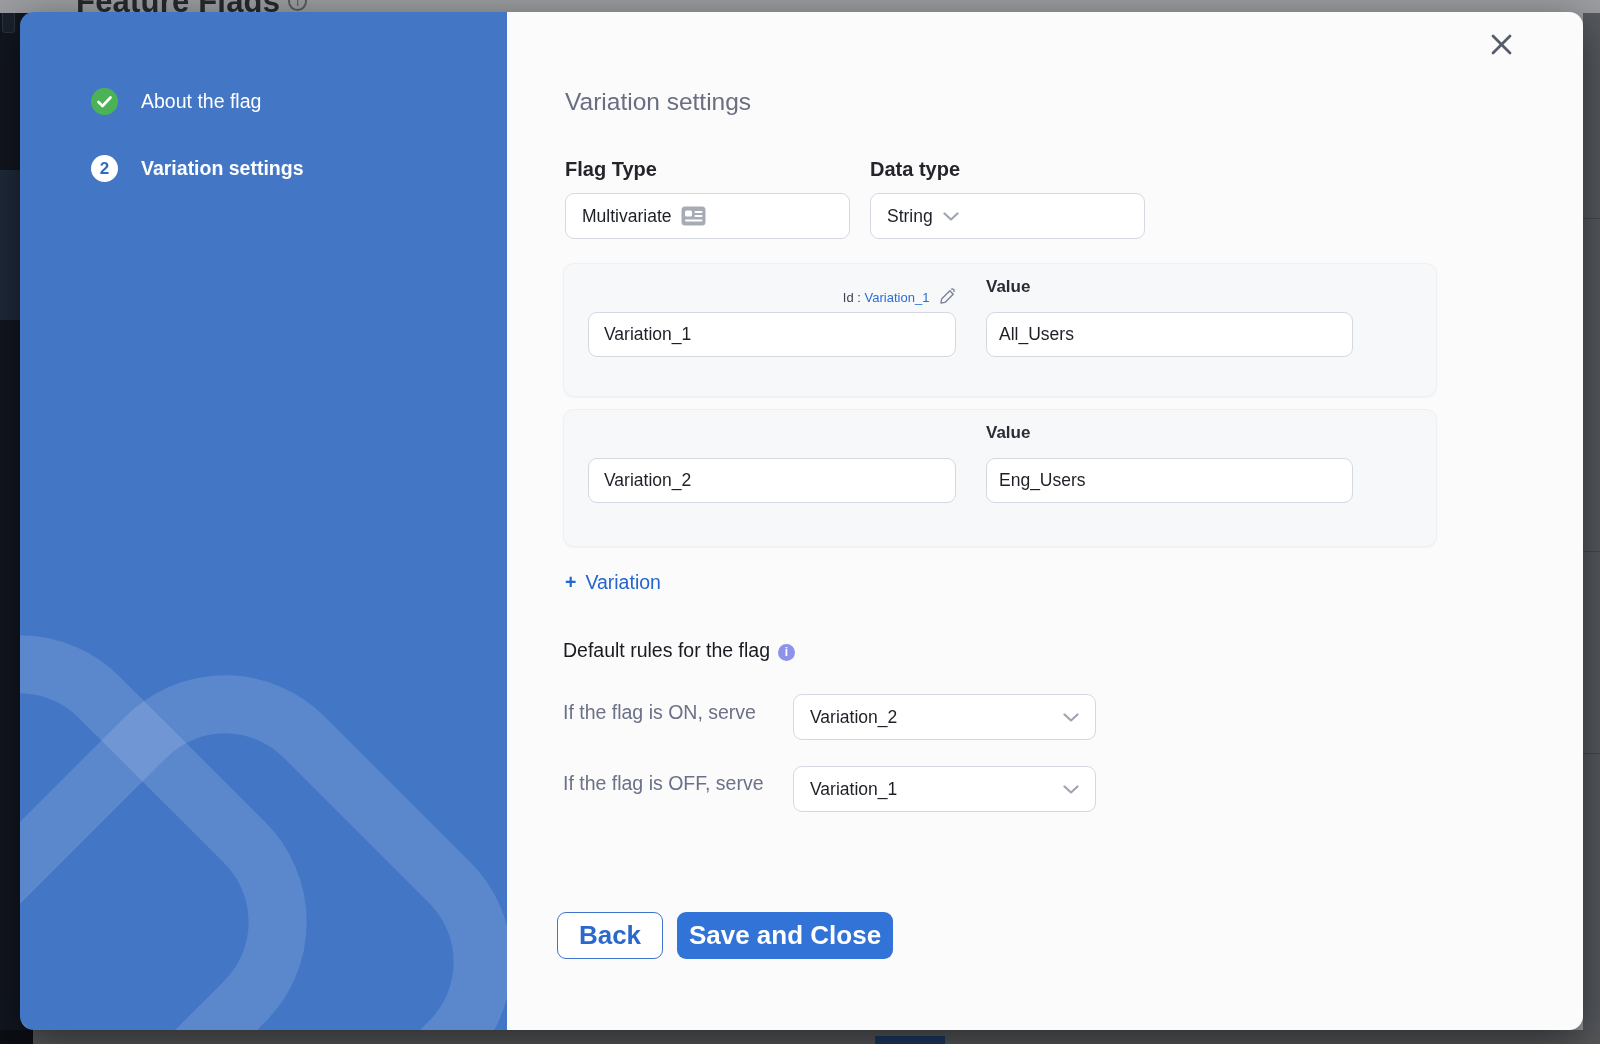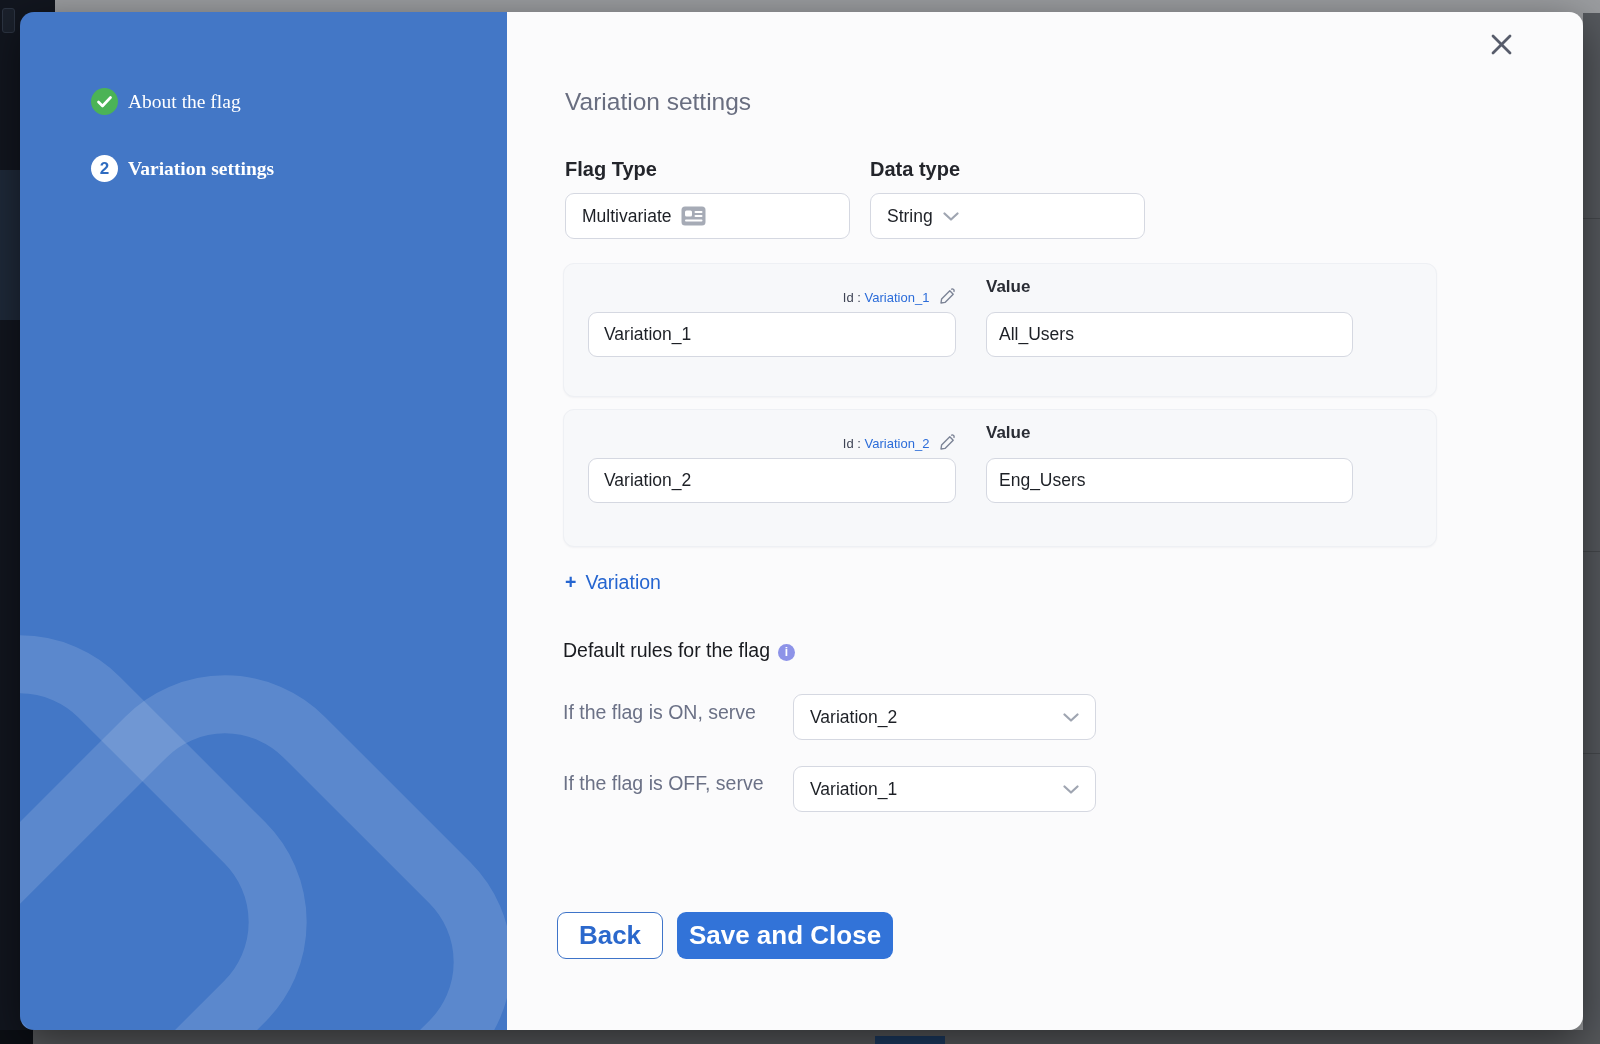--- a/index.html
+++ b/index.html
@@ -24,21 +24,21 @@
   .modal { position:absolute; left:20px; top:12px; width:1563px; height:1018px; border-radius:14px; overflow:hidden; display:flex; z-index:5; box-shadow:0 12px 44px rgba(0,0,0,.5); }
 
   
   .steps { position:relative; width:487px; height:100%; background:#4377c6; overflow:hidden; flex:none; }
   .watermark { position:absolute; left:0; top:0; width:487px; height:1018px; pointer-events:none; }
   .step-list { position:absolute; left:71px; top:76px; }
   .step { display:flex; align-items:center; margin-bottom:40px; cursor:pointer; }
   .step-badge { width:27px; height:27px; border-radius:50%; flex:none; display:flex; align-items:center; justify-content:center; }
   .step-badge.done { background:#4bb356; }
   .step-badge.num { background:#ffffff; color:#2f6cc0; font-size:17px; font-weight:700; }
-  .step-label { margin-left:10px; color:#ffffff; font-size:19.5px; font-weight:500; white-space:nowrap;font-family:Liberation Serif, serif; }
+  .step-label { margin-left:23px; color:#ffffff; font-size:19.5px; font-weight:500; white-space:nowrap; }
   .step.active .step-label { font-weight:700; }
 
   
   .content { position:relative; width:1076px; height:100%; background:#fbfbfc; }
   .close-btn { position:absolute; right:68px; top:18px; width:28px; height:28px; cursor:pointer; display:flex; align-items:center; justify-content:center; }
   .panel-title { position:absolute; left:58px; top:76px; font-size:24.5px; font-weight:400; color:#696e80; }
 
   .field-label { position:absolute; font-size:20px; font-weight:600; color:#23252b; }
   .lbl-flag-type { left:58px; top:146px; }
   .lbl-data-type { left:363px; top:146px; }
@@ -80,20 +80,23 @@
   .btn-save { left:170px; width:216px; background:#3273d8; border:none; color:#ffffff; }
 </style>
 </head>
 <body>
 
 <div class="stage">
 
   <div class="bd-left-nav">
     <div class="bd-left-highlight"></div>
     <div class="bd-mini-btn"></div>
+  </div>
+  <div class="bd-top-band">
+    <div class="bd-heading"><span>Feature Flags</span><span class="bd-info">i</span></div>
   </div>
   <div class="bd-right-strip">
     <div class="rline" style="top:205px"></div>
     <div class="rline" style="top:538px"></div>
     <div class="rline" style="top:740px"></div>
   </div>
   <div class="bd-bottom-dark"></div>
   <div class="bd-bottom-strip">
     <div class="bd-navy-frag"></div>
   </div>
@@ -168,29 +171,20 @@
               </svg>
           </span>
         </div>
         <div class="card-label cl-value">Value</div>
         <input class="card-input in-name" type="text" value="Variation_1" style="">
         <input class="card-input in-value" type="text" value="All_Users" style="">
       </section>
 
       <section class="variation-card card-2">
         <div class="card-label cl-name">Name</div>
-        <div class="id-row">
-          <span>Id :</span>
-          <span class="id-link">Variation_2</span>
-          <span class="pencil">
-            <svg width="17" height="17" viewBox="0 0 17 17">
-                <path d="M10.8 2.8 L14.2 6.2 L6 14.4 L2 15 L2.6 11 Z M12.2 1.4 a1.6 1.6 0 0 1 2.3 0 l0.1 0.1 a1.6 1.6 0 0 1 0 2.3" fill="none" stroke="#7c8496" stroke-width="1.4" stroke-linejoin="round"></path>
-              </svg>
-          </span>
-        </div>
         <div class="card-label cl-value">Value</div>
         <input class="card-input in-name" type="text" value="Variation_2" style="">
         <input class="card-input in-value" type="text" value="Eng_Users" style="">
       </section>
 
       <div class="add-variation">
         <span class="plus">+</span><span>Variation</span>
       </div>
 
       <div class="default-heading">

